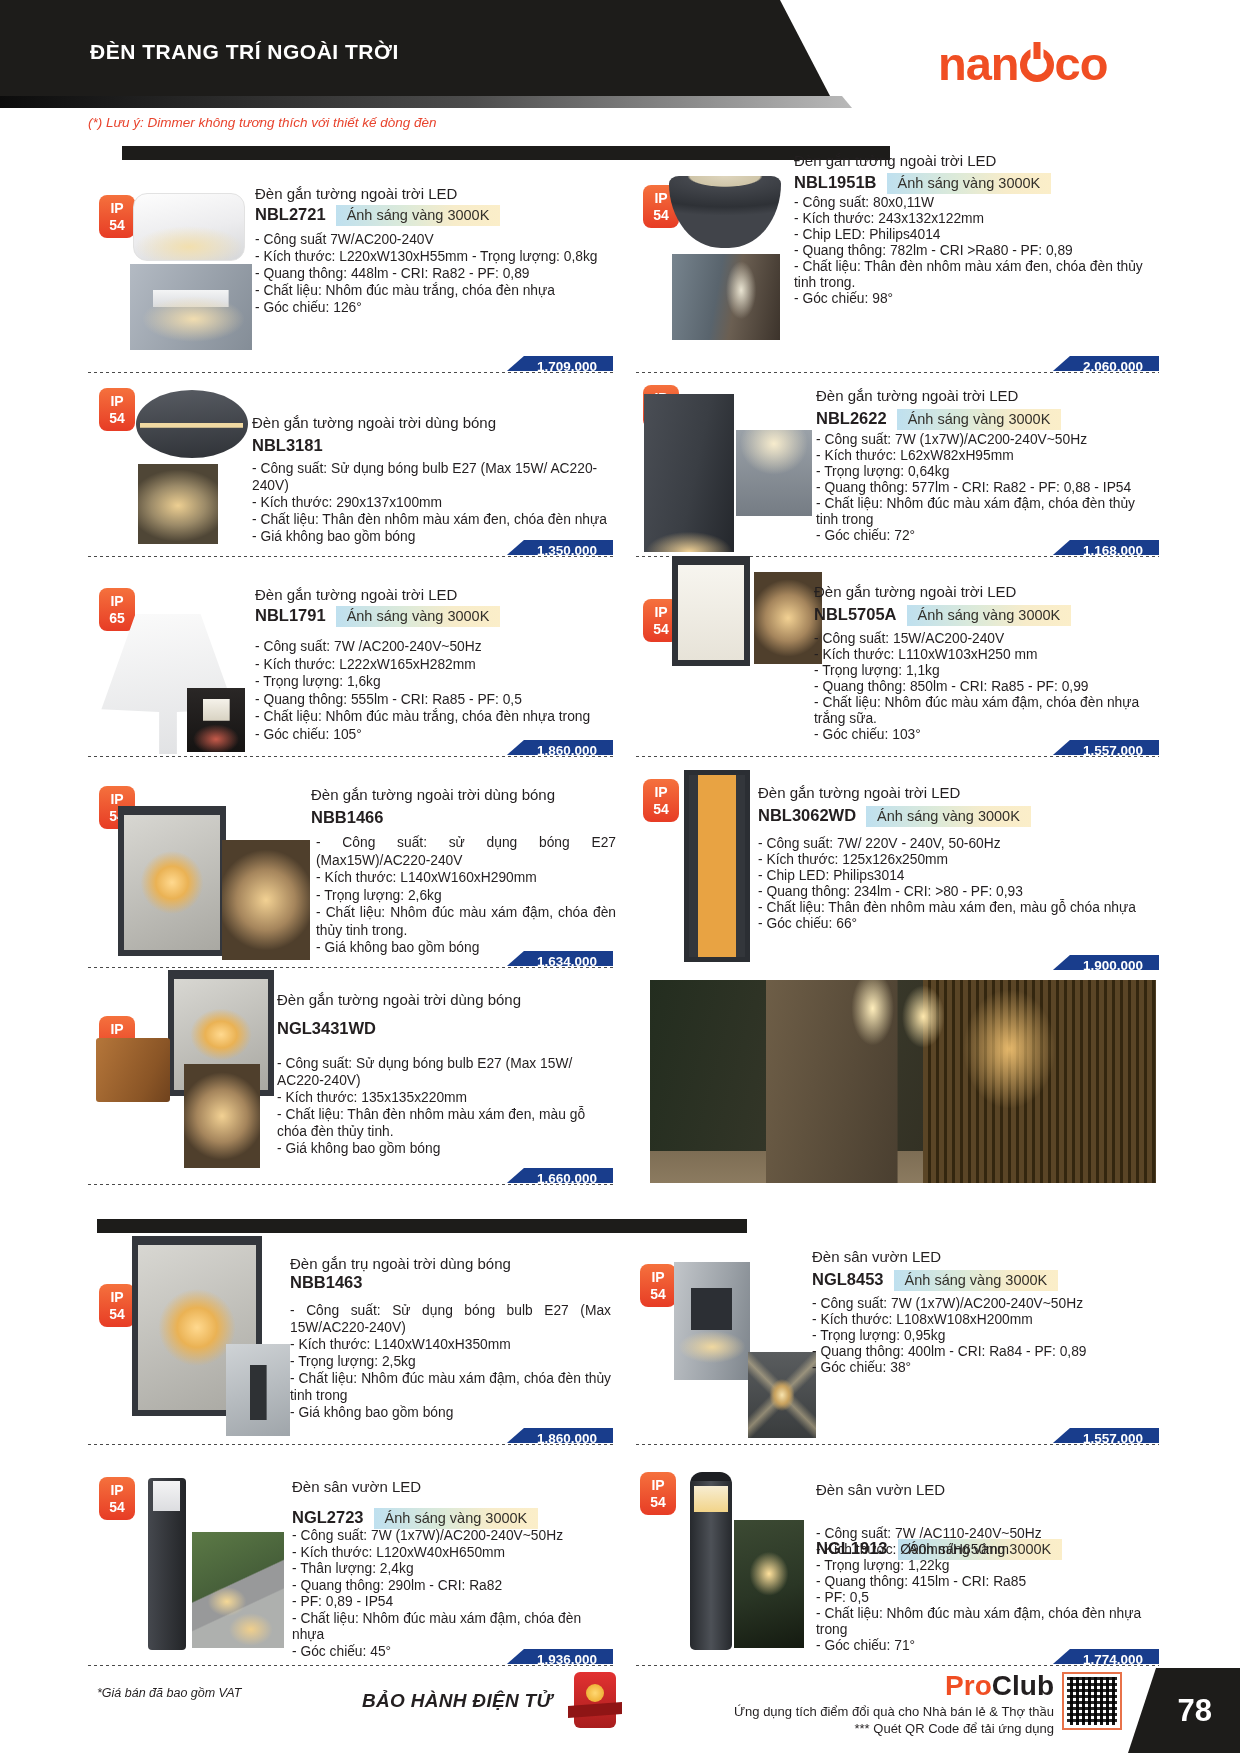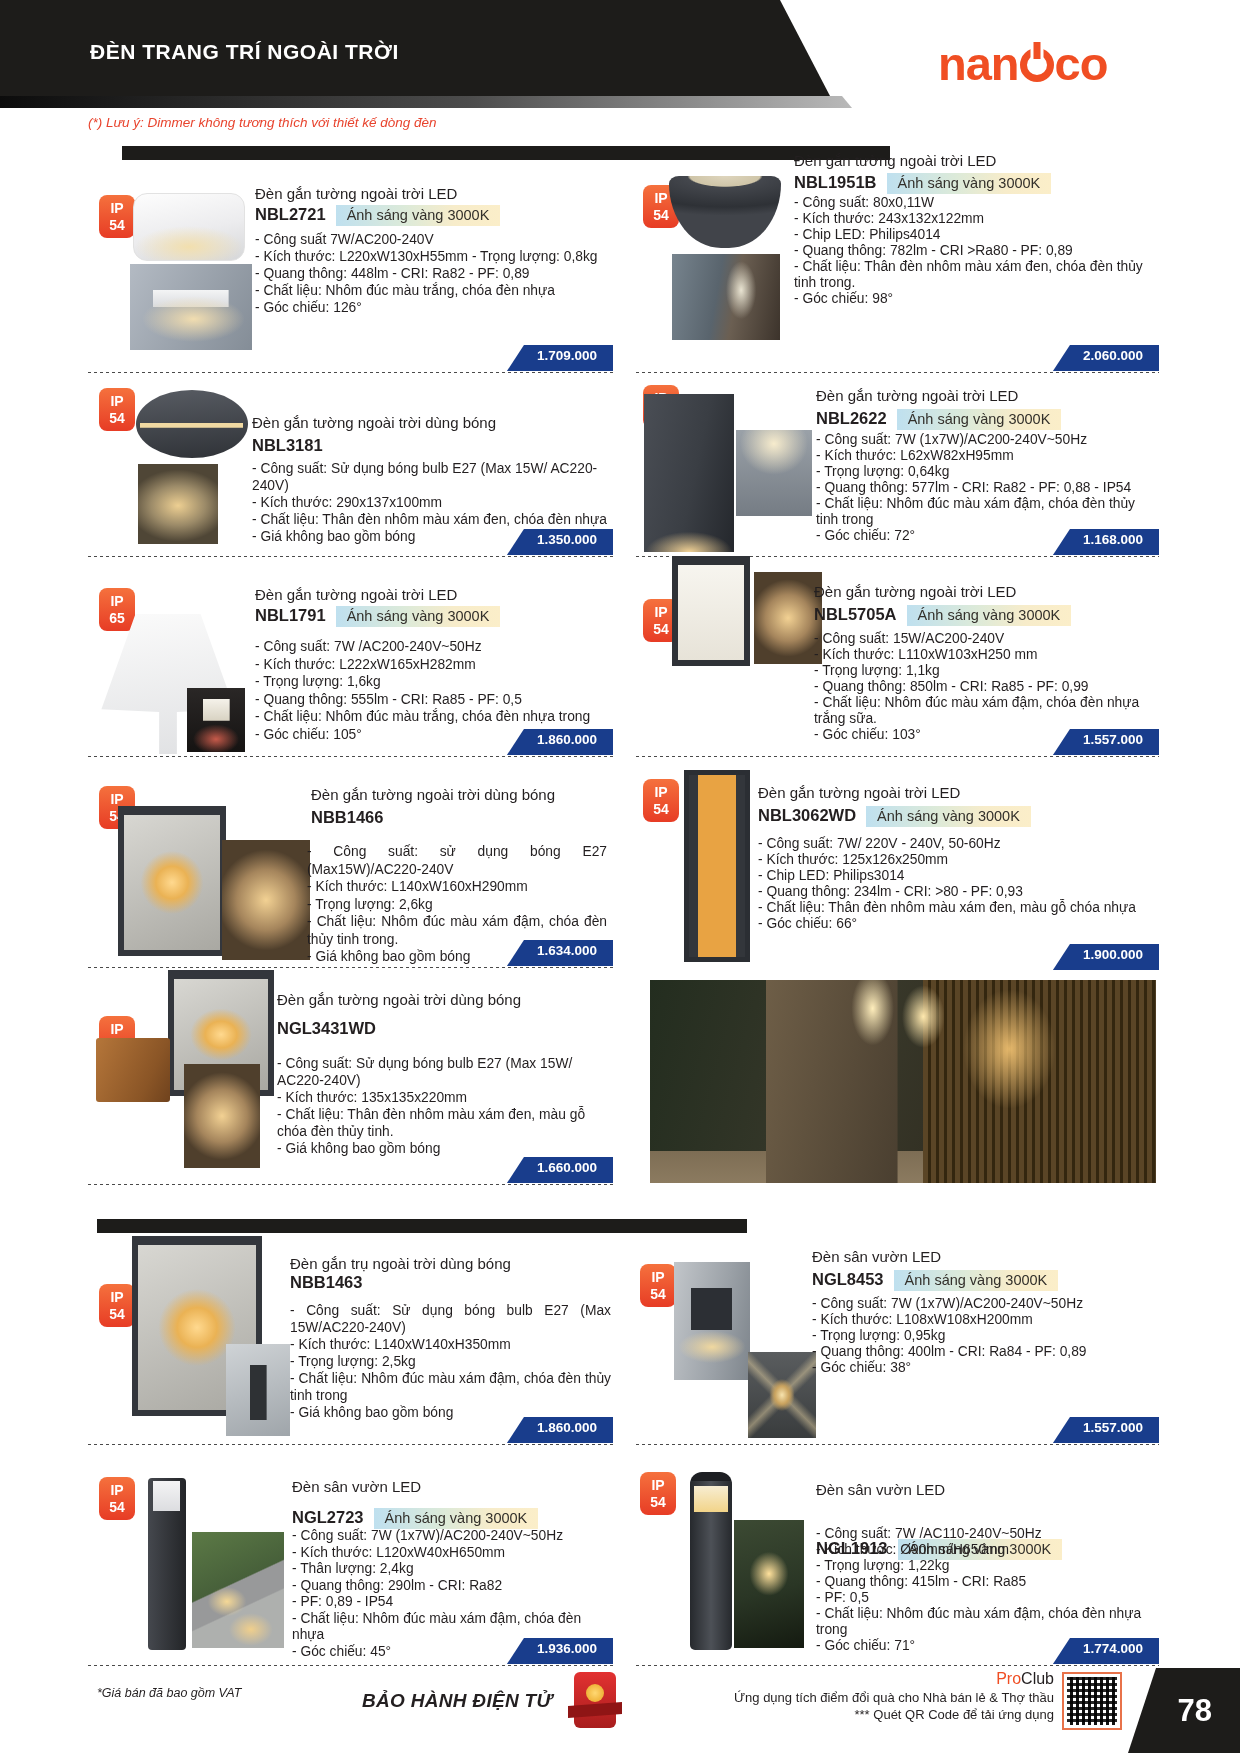--- a/index.html
+++ b/index.html
@@ -26,21 +26,21 @@
         background:repeating-linear-gradient(90deg,#4a4a4a 0 3px,transparent 3px 6px);background-size:6px 1.5px;background-repeat:repeat-x;background-position:0 100%;}
   .ip-badge{position:absolute;width:36px;height:43px;border-radius:8px;background:linear-gradient(180deg,#f5713d 0%,#e73c25 100%);
         color:#fff;text-align:center;font-weight:bold;font-size:14px;line-height:1.22;padding-top:5px;box-sizing:border-box;}
   .ptype{position:absolute;font-size:15px;white-space:nowrap;}
   .pmodelrow{position:absolute;white-space:nowrap;}
   .pmodel{font-size:16.5px;font-weight:bold;}
   .light-badge{display:inline-block;margin-left:10px;padding:2px 11px 3px;font-size:14.5px;color:#33302b;
         background:linear-gradient(90deg,#bfe0ef 0%,#dcead9 42%,#f7ecca 72%,#fbeec9 100%);}
   .pspecs{position:absolute;font-size:13.8px;}
   .pspecs.just{text-align:justify;}
-  .price-tag{position:absolute;right:0;bottom:2px;height:26px;background:#193d8c;color:#fff;font-weight:bold;
+  .price-tag{position:absolute;right:0;bottom:2px;height:15px;background:#193d8c;color:#fff;font-weight:bold;
         font-size:13.5px;line-height:22px;text-align:center;padding:0 16px 0 30px;
         clip-path:polygon(17px 0,100% 0,100% 100%,0 100%);}
   .pimg{position:absolute;}
   
   .a-white-lamp{background:radial-gradient(70% 45% at 50% 80%,#f2dfae 0%,rgba(242,223,174,0) 70%),linear-gradient(168deg,#fdfdfd 0%,#ececee 55%,#d6d7d9 100%);border:1px solid #e2e2e2;border-radius:14px;box-sizing:border-box;}
   .a-photo-cool{background:radial-gradient(60% 38% at 52% 64%,#f1ddb0 0%,rgba(241,221,176,0) 70%),linear-gradient(#f3f4f5,#d9dbde) 50% 38%/62% 20% no-repeat,linear-gradient(118deg,#b3bac3 0%,#848d97 100%);}
   .a-dark-oval{background:linear-gradient(#f0d9a2,#f0d9a2) 50% 52%/92% 7% no-repeat,linear-gradient(175deg,#585c63,#2f3237);border-radius:50%;}
   .a-photo-oval-glow{background:radial-gradient(62% 45% at 50% 52%,#edcf92 0%,#9b8a68 55%,#4f4636 100%);}
   .a-white-cone{background:linear-gradient(172deg,#fbfbfb,#e0e1e3);clip-path:polygon(28% 0,72% 0,95% 68%,56% 70%,56% 100%,44% 100%,44% 70%,5% 68%);}
   .a-photo-cone{background:radial-gradient(55% 32% at 50% 80%,#c65a4a 0%,rgba(0,0,0,0) 72%),linear-gradient(#f5f2ea,#d8d2c2) 50% 26%/46% 34% no-repeat,linear-gradient(#2a2726,#151312);}
@@ -70,21 +70,21 @@
        linear-gradient(#7d6d54,#8c7b60) 0 100%/62% 16% no-repeat,
        linear-gradient(105deg,#232d1f 0%,#39392b 40%,#241d12 100%);}
   
   .vat-note{position:absolute;left:97px;top:1686px;font-size:12.5px;font-style:italic;}
   .warranty{position:absolute;left:362px;top:1690px;font-size:19px;font-weight:bold;font-style:italic;letter-spacing:.3px;}
   .medal{position:absolute;left:574px;top:1672px;width:42px;height:56px;border-radius:6px;
        background:linear-gradient(#e23131,#a81d1d);}
   .medal::before{content:"";position:absolute;left:-6px;right:-6px;top:32px;height:12px;background:#8f1515;transform:skewY(-4deg);}
   .medal::after{content:"";position:absolute;left:50%;top:12px;transform:translateX(-50%);width:18px;height:18px;border-radius:50%;background:radial-gradient(#ffd873,#e8a320);}
   .club-block{position:absolute;left:724px;top:1670px;width:330px;text-align:right;}
-  .proclub{font-size:16px;font-weight:normal;}
+  .proclub{font-size:28px;font-weight:bold;}
   .proclub .pro{color:#f04e23;} .proclub .club{color:#231f20;}
   .app-line{font-size:13px;margin-top:2px;}
   .qr{position:absolute;left:1062px;top:1672px;width:60px;height:58px;border:2px solid #e8724a;background:
       repeating-linear-gradient(0deg,rgba(0,0,0,.85) 0 3px,transparent 3px 6px),
       repeating-linear-gradient(90deg,#111 0 3px,#fff 3px 6px);background-clip:content-box;padding:3px;box-sizing:border-box;}
   .pagebox{position:absolute;left:1128px;top:1668px;width:112px;height:85px;background:#1d1c1a;
       clip-path:polygon(28px 0,100% 0,100% 100%,0 100%);color:#fff;font-size:31px;font-weight:bold;
       display:flex;align-items:center;justify-content:flex-end;padding-right:28px;box-sizing:border-box;}
 </style>
 </head>
@@ -164,21 +164,21 @@
       </div>
       <div class="card" style="left: 88px; top: 762px; width: 525px; height: 206px;">
         <div class="ip-badge" style="left: 11px; top: 24px;">
           <div>IP</div>
           <div>54</div>
         </div>
         <div class="pimg a-lantern-glass" style="left: 30px; top: 44px; width: 108px; height: 150px;"></div>
         <div class="pimg a-photo-warm" style="left: 134px; top: 78px; width: 88px; height: 120px;"></div>
         <div class="ptype" style="left: 223px; top: 24px;">Đèn gắn tường ngoài trời dùng bóng</div>
         <div class="pmodelrow" style="left: 223px; top: 46px;"><span class="pmodel">NBB1466</span></div>
-        <div class="pspecs just" style="left: 219px; top: 72px; width: 300px; line-height: 17.5px; margin-top: 9px;">
+        <div class="pspecs just" style="left: 228px; top: 72px; width: 300px; line-height: 17.5px;">
           <div>- Công suất: sử dụng bóng E27 (Max15W)/AC220-240V</div>
           <div>- Kích thước: L140xW160xH290mm</div>
           <div>- Trọng lượng: 2,6kg</div>
           <div>- Chất liệu: Nhôm đúc màu xám đậm, chóa đèn thủy tinh trong.</div>
           <div>- Giá không bao gồm bóng</div>
         </div>
         <div class="price-tag">1.634.000</div>
         <div class="dash"></div>
       </div>
       <div class="card" style="left: 88px; top: 972px; width: 525px; height: 213px;">

